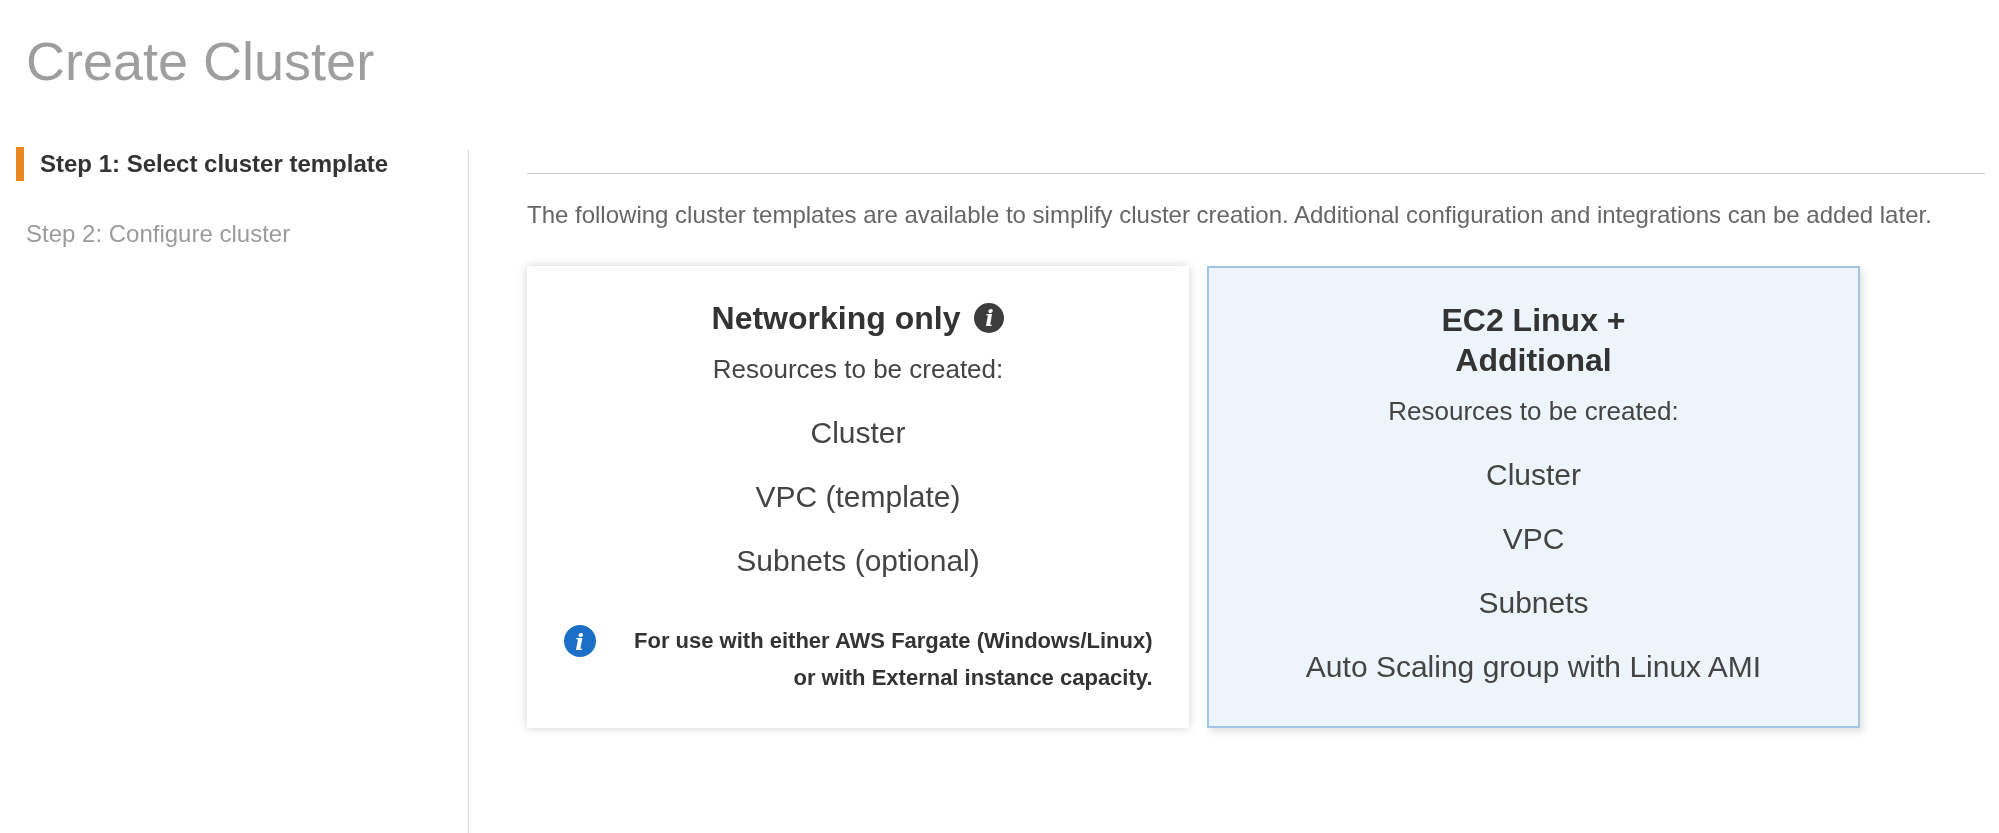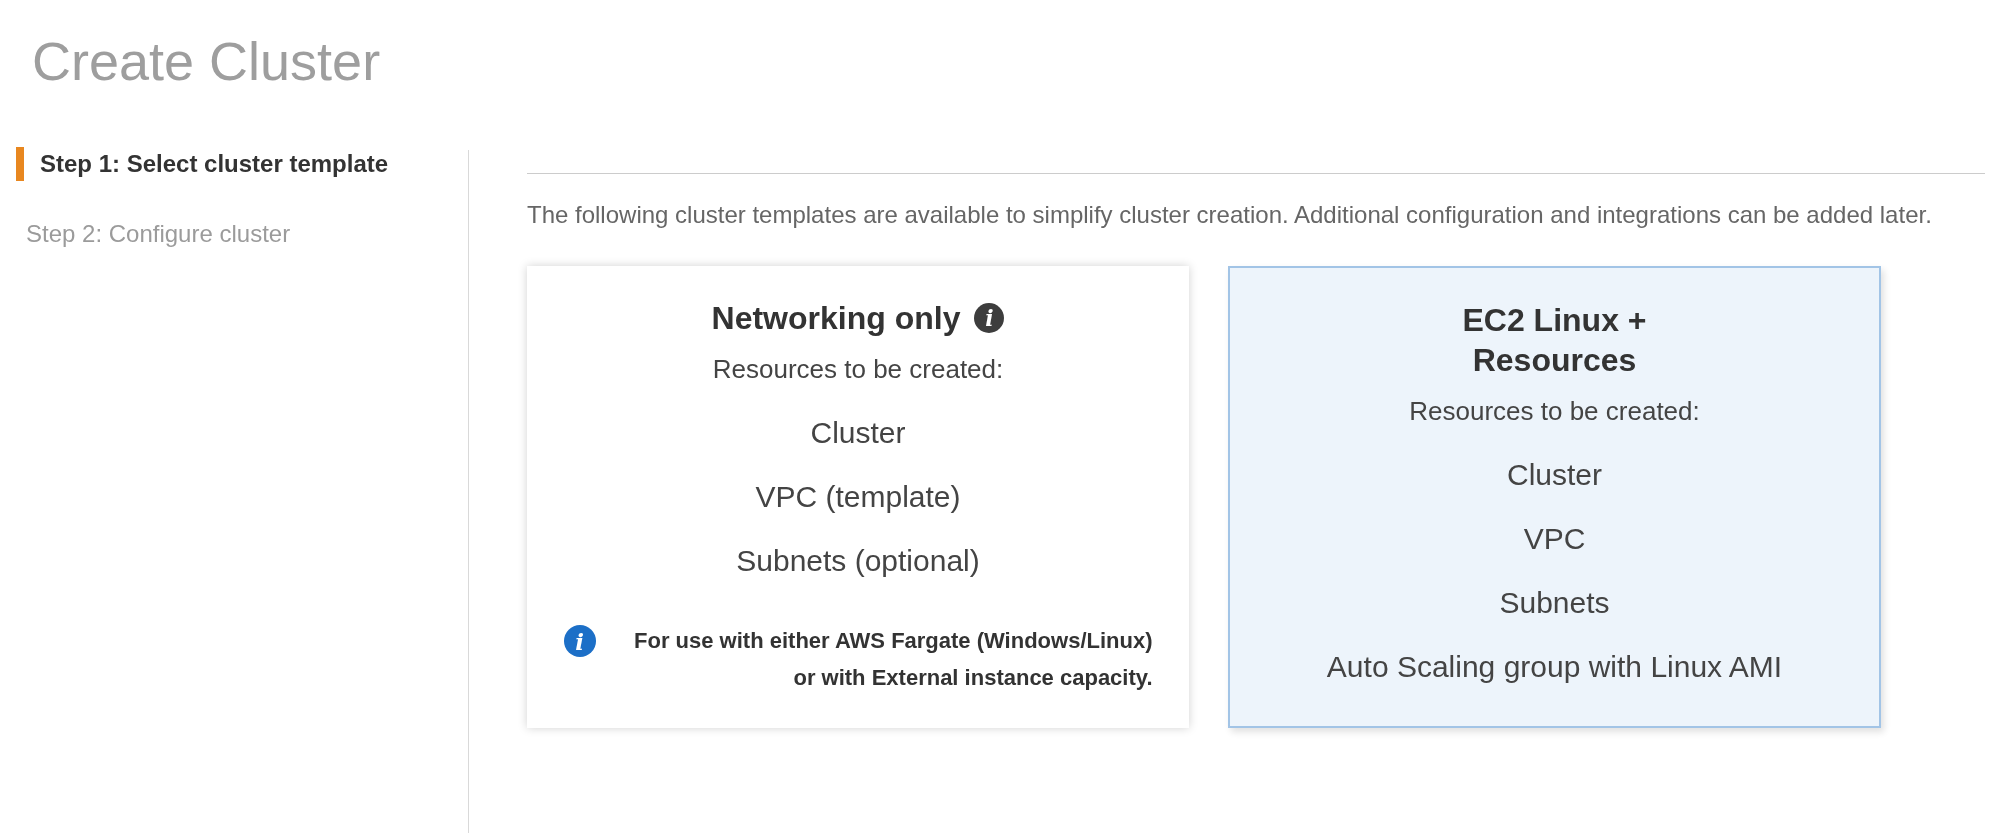--- a/index.html
+++ b/index.html
@@ -7,21 +7,21 @@
     width: 1999px; height: 833px;
     position: relative;
     background: #ffffff;
     font-family: "Liberation Sans", sans-serif;
     overflow: hidden;
   }
 
   
   .page-title {
     position: absolute;
-    left: 32px; top: 30px;
+    left: 26px; top: 30px;
     margin: 0;
     font-size: 54px;
     font-weight: 400;
     color: var(--page-title, #9e9e9e);
   }
 
   
   .steps-nav { position: absolute; left: 0; top: 147px; width: 460px; }
   .step {
     font-size: 24px;
@@ -64,21 +64,21 @@
   }
   .section-desc {
     margin: 18px 0 0 0;
     width: 1430px;
     font-size: 24px;
     line-height: 46px;
     color: var(--body-text, #666666);
   }
 
   
-  .cards { display: flex; gap: 39px; margin-top: 28px; }
+  .cards { display: flex; gap: 18px; margin-top: 28px; }
   .card {
     box-sizing: border-box;
     position: relative;
     display: flex;
     flex-direction: column;
     align-items: center;
     padding-top: 32px;
     height: 462px;
     cursor: pointer;
   }
@@ -187,21 +187,21 @@
       <div class="resource-item">Cluster</div>
       <div class="resource-item">VPC (template)</div>
       <div class="resource-item">Subnets (optional)</div>
       <div class="card-note">
         <span class="info-icon blue">i</span>
         <span class="note-text">For use with either AWS Fargate (Windows/Linux) or with External instance capacity.</span>
       </div>
     </div>
 
     <div class="card card-selected">
-      <div class="card-title">EC2 Linux + Resources</div>
+      <div class="card-title">EC2 Linux + Additional</div>
       <div class="resources-label">Resources to be created:</div>
       <div class="resource-item">Cluster</div>
       <div class="resource-item">VPC</div>
       <div class="resource-item">Subnets</div>
       <div class="resource-item">Auto Scaling group with Linux AMI</div>
     </div>
 
   </div>
 </main>
 

